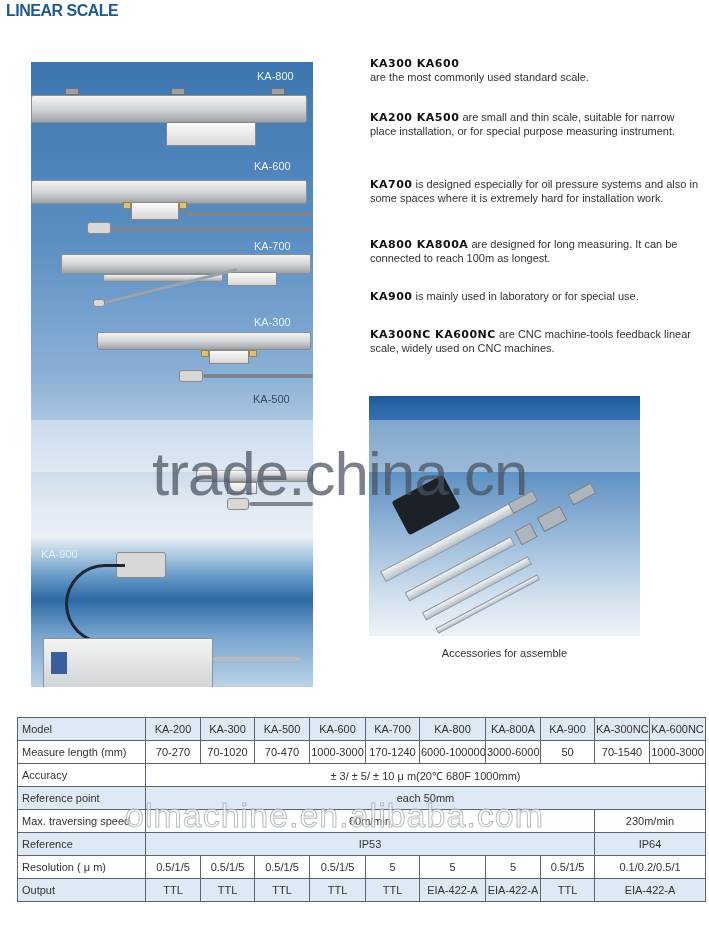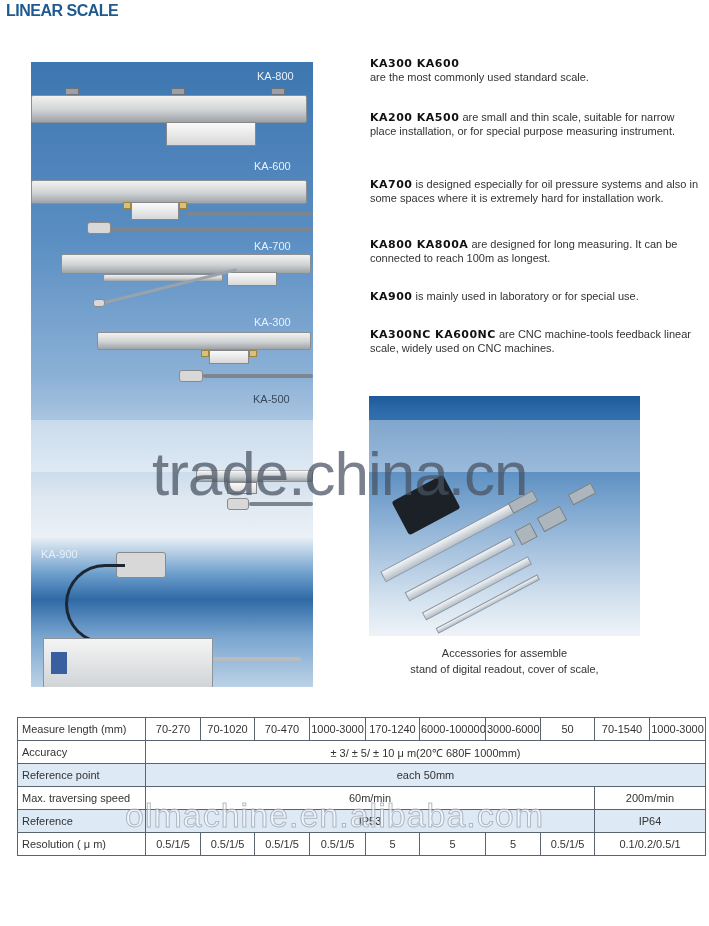--- a/index.html
+++ b/index.html
@@ -166,41 +166,53 @@
   <div class="acc-rail" style="left:55px;top:216px;width:120px;height:9px;"></div>
   <div class="acc-rail" style="left:68px;top:232px;width:115px;height:6px;"></div>
   <div class="acc-bracket" style="left:140px;top:100px;width:28px;height:12px;"></div>
   <div class="acc-bracket" style="left:170px;top:115px;width:26px;height:16px;"></div>
   <div class="acc-bracket" style="left:148px;top:130px;width:18px;height:16px;"></div>
   <div class="acc-bracket" style="left:200px;top:92px;width:26px;height:12px;"></div>
 </div>
 
 <div class="acc-caption">
   <div>Accessories for assemble</div>
-  <div>stand of digital readout, cover of scale,</div>
 </div>
 
 <div class="wm-band"></div>
 <div class="wm-trade">trade.china.cn</div>
 
 <table class="spec-table">
   <colgroup>
     <col style="width:128px">
       <col style="width:55px">
       <col style="width:54px">
       <col style="width:55px">
       <col style="width:56px">
     <col style="width:54px">
       <col style="width:66px">
       <col style="width:55px">
       <col style="width:54px">
       <col style="width:55px">
       <col style="width:56px">
   </colgroup>
   <tbody>
+      <tr class="shade">
+    <td class="lbl">Model</td>
+    <td>KA-200</td>
+    <td>KA-300</td>
+    <td>KA-500</td>
+    <td>KA-600</td>
+    <td>KA-700</td>
+    <td>KA-800</td>
+    <td>KA-800A</td>
+    <td>KA-900</td>
+    <td>KA-300NC</td>
+    <td>KA-600NC</td>
+  </tr>
   <tr class="plain">
     <td class="lbl">Measure length (mm)</td>
     <td>70-270</td>
     <td>70-1020</td>
     <td>70-470</td>
     <td>1000-3000</td>
     <td>170-1240</td>
     <td>6000-100000</td>
     <td>3000-6000</td>
     <td>50</td>
@@ -211,35 +223,47 @@
     <td class="lbl">Accuracy</td>
     <td colspan="10">± 3/ ± 5/ ± 10 μ m(20℃ 680F 1000mm)</td>
   </tr>
   <tr class="shade">
     <td class="lbl">Reference point</td>
     <td colspan="10">each 50mm</td>
   </tr>
   <tr class="plain">
     <td class="lbl">Max. traversing speed</td>
     <td colspan="8">60m/min</td>
-    <td colspan="2">200m/min</td>
+    <td colspan="2">230m/min</td>
   </tr>
   <tr class="shade">
     <td class="lbl">Reference</td>
     <td colspan="8">IP53</td>
     <td colspan="2">IP64</td>
   </tr>
   <tr class="plain">
     <td class="lbl">Resolution ( μ m)</td>
     <td>0.5/1/5</td>
     <td>0.5/1/5</td>
     <td>0.5/1/5</td>
     <td>0.5/1/5</td>
     <td>5</td>
     <td>5</td>
     <td>5</td>
     <td>0.5/1/5</td>
     <td colspan="2">0.1/0.2/0.5/1</td>
   </tr>
+  <tr class="shade">
+    <td class="lbl">Output</td>
+    <td>TTL</td>
+    <td>TTL</td>
+    <td>TTL</td>
+    <td>TTL</td>
+    <td>TTL</td>
+    <td>EIA-422-A</td>
+    <td>EIA-422-A</td>
+    <td>TTL</td>
+    <td colspan="2">EIA-422-A</td>
+  </tr>
 </tbody>
   </table>
 
 <div class="wm-ali">olmachine.en.alibaba.com</div>
 
 </body></html>

